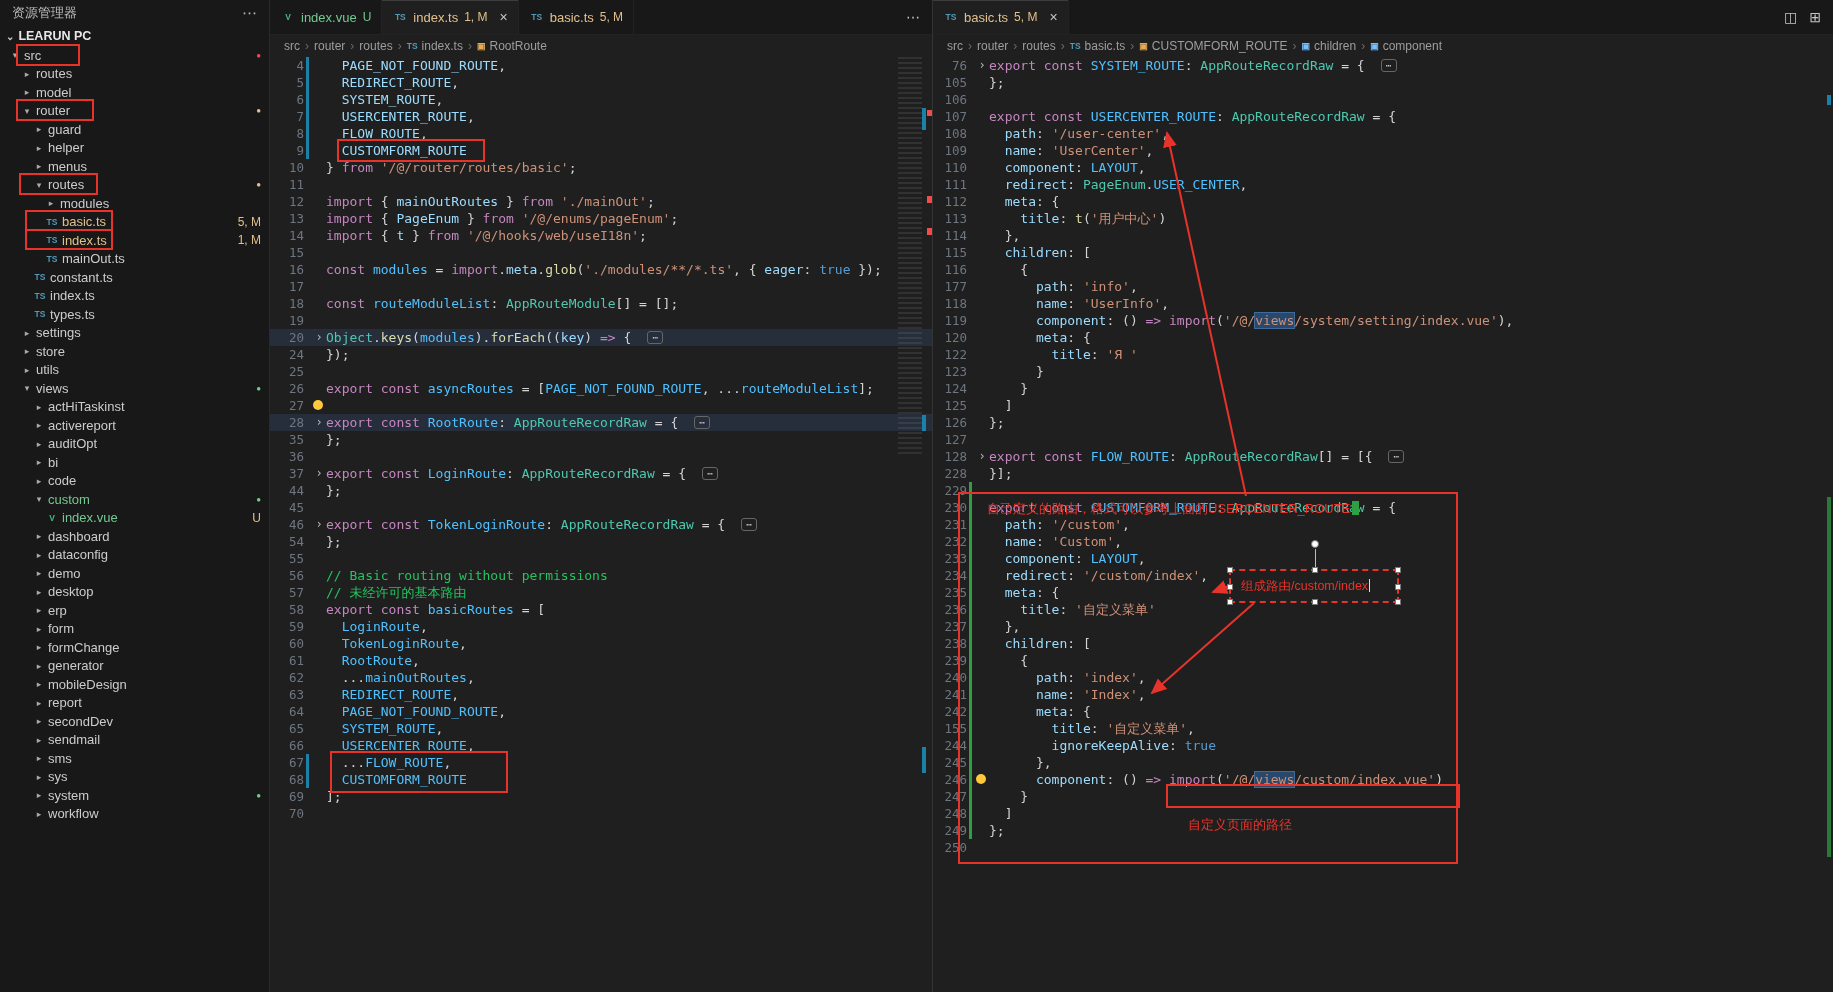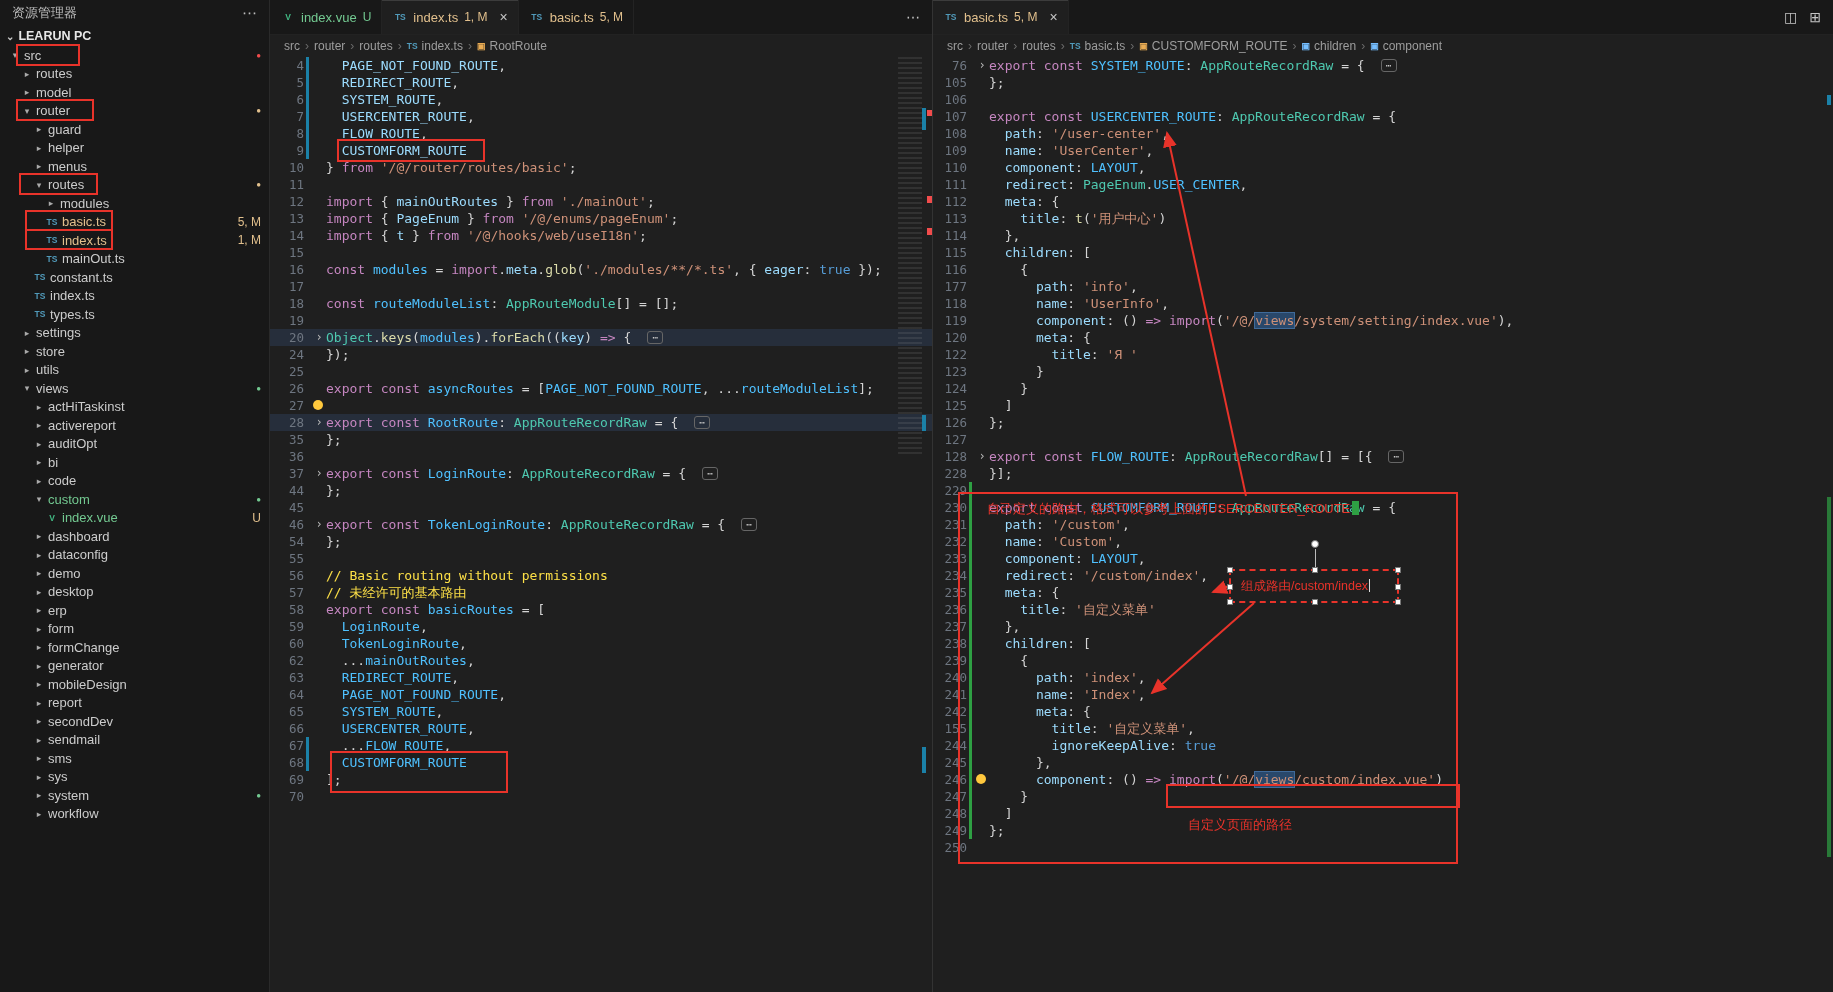--- a/index.html
+++ b/index.html
@@ -47,21 +47,21 @@
 .cl{display:flex;height:17px;white-space:pre}
 .cl.hl{background:rgba(64,98,158,.22)}
 .num{width:34px;text-align:right;color:#6e7681;flex:none;font-size:12.5px}
 .git{width:8px;flex:none;position:relative}
 .git.m::before{content:'';position:absolute;left:2px;top:0;bottom:0;width:3px;background:#1b81a8}
 .git.a::before{content:'';position:absolute;left:2px;top:0;bottom:0;width:3px;background:#2ea043}
 .foldc{width:14px;flex:none;color:#b8b8b8;font-size:12px;text-align:center;position:relative;cursor:pointer}
 .bulb{position:absolute;left:1px;top:3px;width:10px;height:10px;border-radius:50%;background:#ffc83d}
 .code{flex:1;min-width:0;white-space:pre}
 .tk-p{color:#d4d4d4}.tk-k{color:#c586c0}.tk-t{color:#4ec9b0}.tk-v{color:#9cdcfe}.tk-c{color:#4fc1ff}
-.tk-f{color:#dcdcaa}.tk-s{color:#ce9178}.tk-m{color:#fde047}.tk-b{color:#569cd6}
+.tk-f{color:#dcdcaa}.tk-s{color:#ce9178}.tk-m{color:#22c55e}.tk-b{color:#569cd6}
 .tk-sh{color:#ce9178;background:#29486b;outline:1px solid #3f6a99}
 .tk-fd{display:inline-block;border:1px solid #666;border-radius:3px;color:#c8c8c8;font-size:10px;line-height:11px;padding:0 4px;margin-left:8px;vertical-align:1px}
 .minimap{position:absolute;top:57px;right:10px;width:24px;height:400px;background:repeating-linear-gradient(180deg,rgba(160,160,160,.14) 0 2px,transparent 2px 5px)}
 .ruler{position:absolute;top:35px;right:0;width:10px;bottom:0}
 .rmark{position:absolute}
 
 #overlay{position:absolute;inset:0;pointer-events:none;z-index:50}
 .rbox{position:absolute;border:2px solid #e8332a}
 .rbox-d{position:absolute;border:2px dashed #e8332a}
 .ann{position:absolute;color:#e8332a;font-size:13px;white-space:nowrap}
@@ -345,20 +345,21 @@
           <div class="cl"><span class="num">44</span><span class="git"></span><span class="foldc"></span><span class="code"><span class="tk-p">};</span></span></div>
           <div class="cl"><span class="num">45</span><span class="git"></span><span class="foldc"></span><span class="code"></span></div>
           <div class="cl"><span class="num">46</span><span class="git"></span><span class="foldc">›</span><span class="code"><span class="tk-k">export const</span><span class="tk-c"> TokenLoginRoute</span><span class="tk-p">: </span><span class="tk-t">AppRouteRecordRaw</span><span class="tk-p"> = { </span><span class="tk-fd">⋯</span></span></div>
           <div class="cl"><span class="num">54</span><span class="git"></span><span class="foldc"></span><span class="code"><span class="tk-p">};</span></span></div>
           <div class="cl"><span class="num">55</span><span class="git"></span><span class="foldc"></span><span class="code"></span></div>
           <div class="cl"><span class="num">56</span><span class="git"></span><span class="foldc"></span><span class="code"><span class="tk-m">// Basic routing without permissions</span></span></div>
           <div class="cl"><span class="num">57</span><span class="git"></span><span class="foldc"></span><span class="code"><span class="tk-m">// 未经许可的基本路由</span></span></div>
           <div class="cl"><span class="num">58</span><span class="git"></span><span class="foldc"></span><span class="code"><span class="tk-k">export const</span><span class="tk-c"> basicRoutes</span><span class="tk-p"> = [</span></span></div>
           <div class="cl"><span class="num">59</span><span class="git"></span><span class="foldc"></span><span class="code"><span class="tk-c">  LoginRoute</span><span class="tk-p">,</span></span></div>
           <div class="cl"><span class="num">60</span><span class="git"></span><span class="foldc"></span><span class="code"><span class="tk-c">  TokenLoginRoute</span><span class="tk-p">,</span></span></div>
+          <div class="cl"><span class="num">61</span><span class="git"></span><span class="foldc"></span><span class="code"><span class="tk-c">  RootRoute</span><span class="tk-p">,</span></span></div>
           <div class="cl"><span class="num">62</span><span class="git"></span><span class="foldc"></span><span class="code"><span class="tk-p">  ...</span><span class="tk-c">mainOutRoutes</span><span class="tk-p">,</span></span></div>
           <div class="cl"><span class="num">63</span><span class="git"></span><span class="foldc"></span><span class="code"><span class="tk-c">  REDIRECT_ROUTE</span><span class="tk-p">,</span></span></div>
           <div class="cl"><span class="num">64</span><span class="git"></span><span class="foldc"></span><span class="code"><span class="tk-c">  PAGE_NOT_FOUND_ROUTE</span><span class="tk-p">,</span></span></div>
           <div class="cl"><span class="num">65</span><span class="git"></span><span class="foldc"></span><span class="code"><span class="tk-c">  SYSTEM_ROUTE</span><span class="tk-p">,</span></span></div>
           <div class="cl"><span class="num">66</span><span class="git"></span><span class="foldc"></span><span class="code"><span class="tk-c">  USERCENTER_ROUTE</span><span class="tk-p">,</span></span></div>
           <div class="cl"><span class="num">67</span><span class="git m"></span><span class="foldc"></span><span class="code"><span class="tk-p">  ...</span><span class="tk-c">FLOW_ROUTE</span><span class="tk-p">,</span></span></div>
           <div class="cl"><span class="num">68</span><span class="git m"></span><span class="foldc"></span><span class="code"><span class="tk-c">  CUSTOMFORM_ROUTE</span></span></div>
           <div class="cl"><span class="num">69</span><span class="git"></span><span class="foldc"></span><span class="code"><span class="tk-p">];</span></span></div>
           <div class="cl"><span class="num">70</span><span class="git"></span><span class="foldc"></span><span class="code"></span></div>
         </div>

